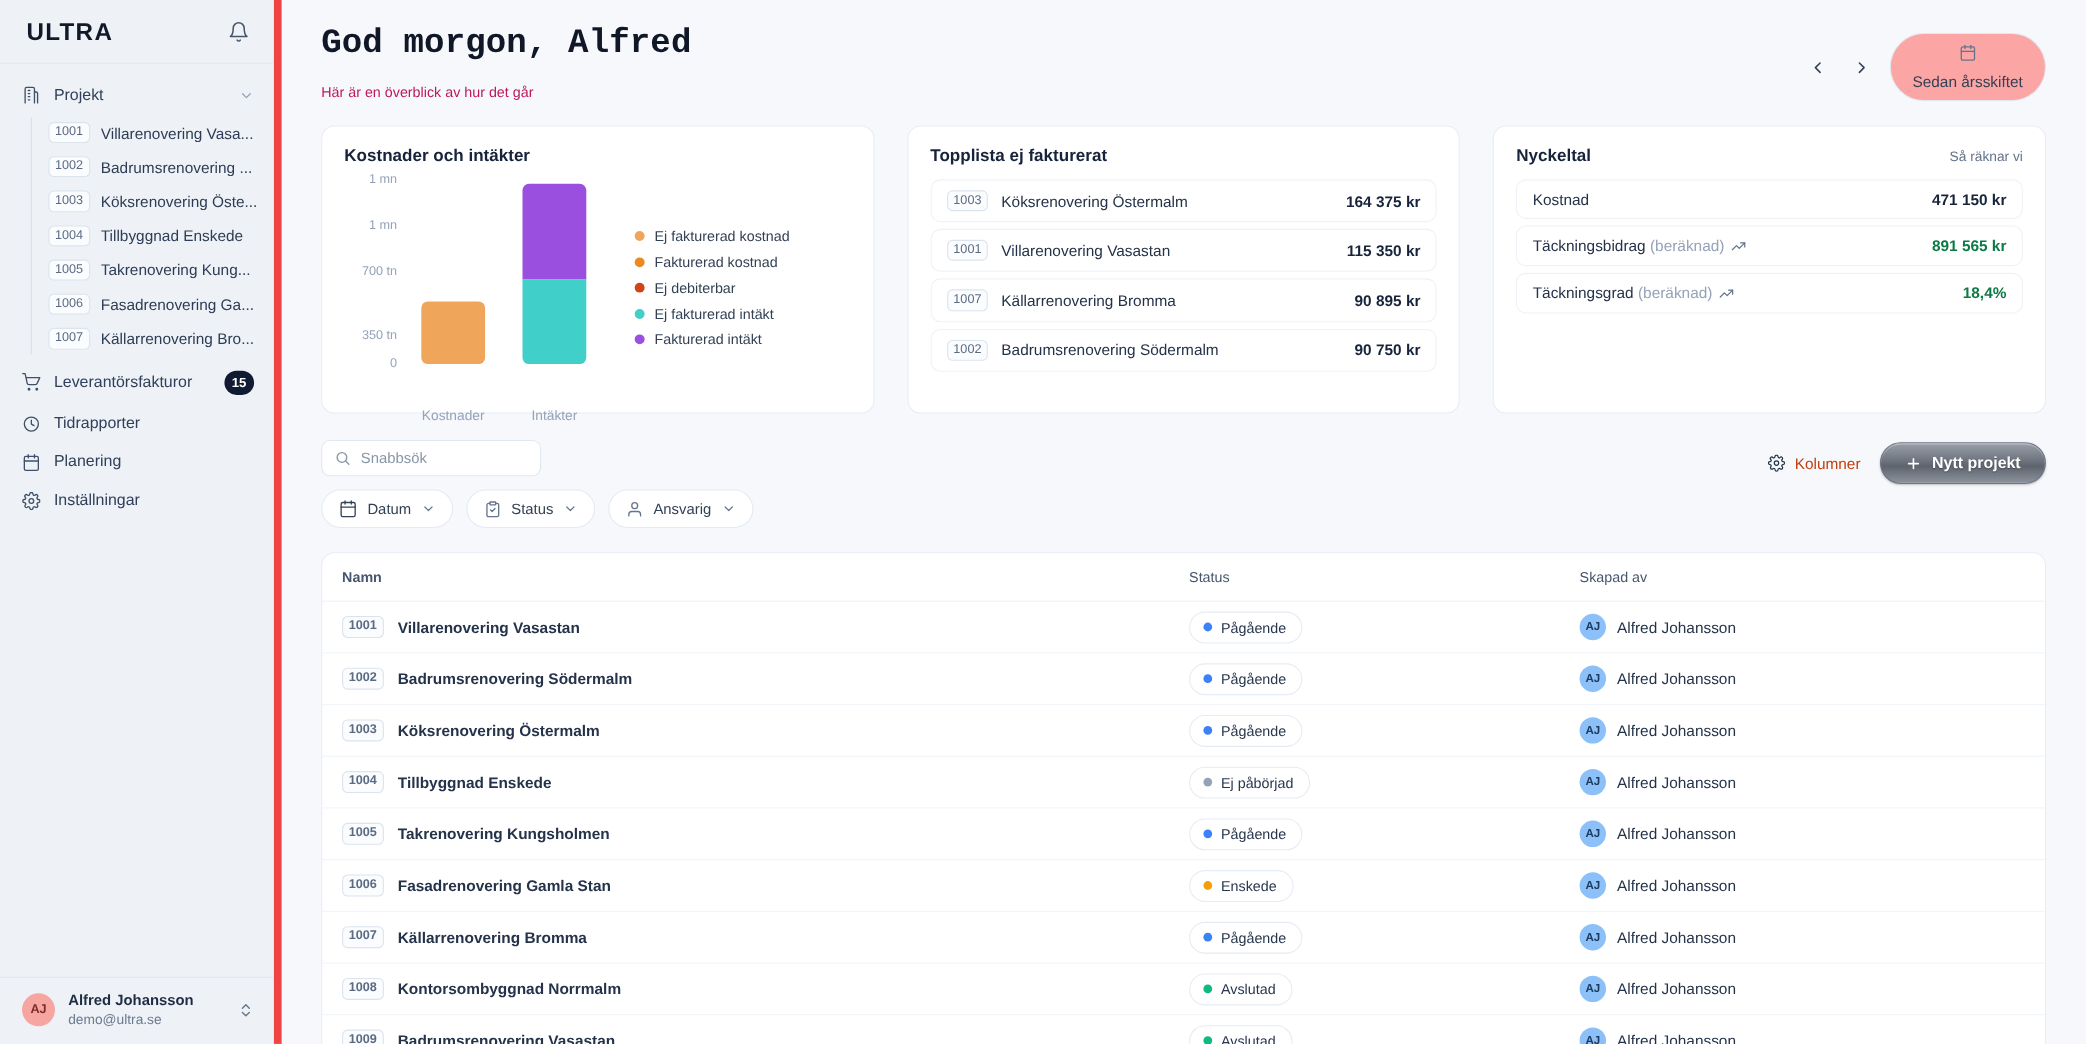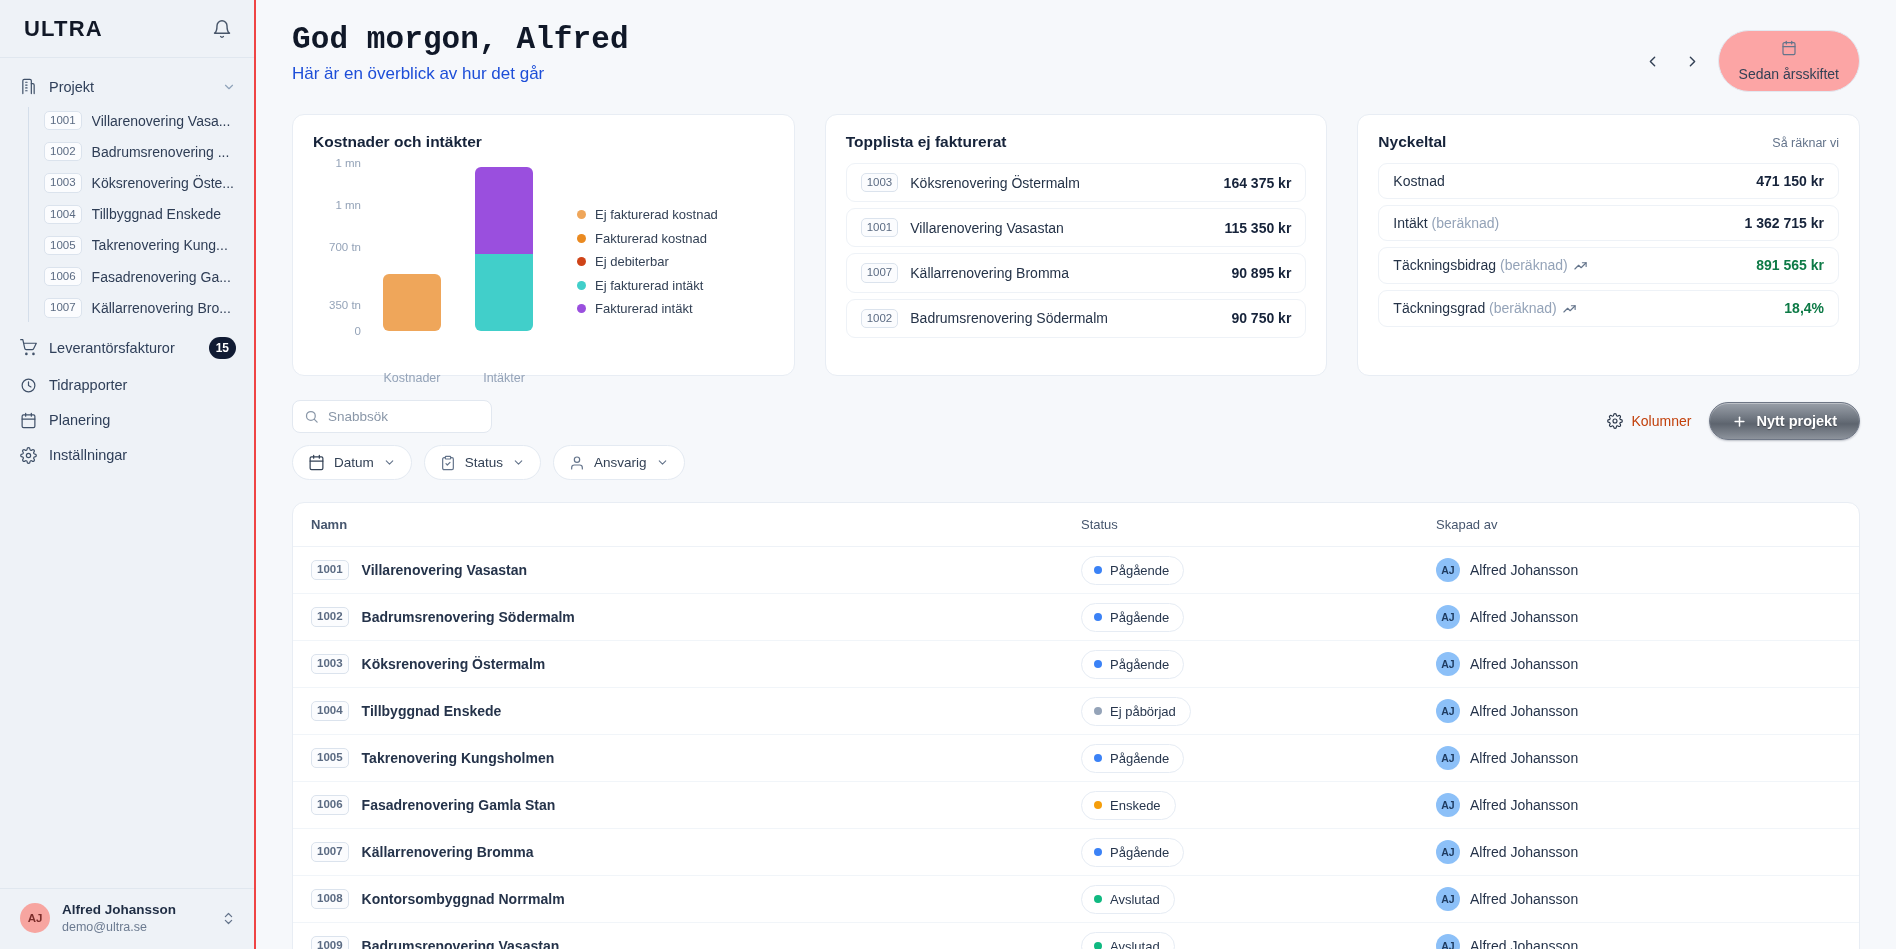--- a/index.html
+++ b/index.html
@@ -9,21 +9,21 @@
     background: #f6f8fb;
     color: #1e293b;
     overflow: hidden;
   }
   .app { display: flex; width: 1896px; height: 949px; }
 
   
   .sidebar {
     width: 256px; height: 949px;
     background: #eef2f7;
-    border-right: 2px solid #ef4444;
+    border-right: 7px solid #ef4444;
     display: flex; flex-direction: column;
     position: relative; flex: 0 0 256px;
   }
   .sidebar-top {
     height: 58px; display: flex; align-items: center;
     justify-content: space-between;
     padding: 0 22px 0 24px;
     border-bottom: 1px solid #e0e7ef;
   }
   .brand { font-size: 22px; font-weight: bold; letter-spacing: 1.2px; color: #111827; }
@@ -78,21 +78,21 @@
   .updown { margin-left: auto; color: #64748b; }
 
   
   .main { flex: 1 1 auto; height: 949px; overflow: hidden; position: relative; }
   .page { padding: 22px 36px 0 36px; }
   .page-head { display: flex; align-items: flex-start; }
   .page-title {
     font-family: Liberation Mono, monospace;
     font-size: 31px; color: #101828; letter-spacing: .1px;
   }
-  .page-sub { font-size: 17px; color: #1d4ed8; margin-top: 7px; }
+  .page-sub { font-size: 13px; color: #be185d; margin-top: 19px; }
   .head-actions { margin-left: auto; display: flex; align-items: center; gap: 10px; padding-top: 8px; }
   .iconbtn {
     width: 30px; height: 30px; border-radius: 8px; border: none; background: transparent;
     display: flex; align-items: center; justify-content: center; cursor: pointer; color: #334155;
   }
   .pill-btn {
     display: flex; align-items: center; gap: 10px;
     background: #fca5a5; border: 1px solid #e2e8f0; border-radius: 999px;
     padding: 9px 20px; font-size: 14px; color: #334155; cursor: pointer; flex-direction: column;
   }
@@ -439,24 +439,20 @@
 
         <section class="card listcard">
           <div class="card-head">
             <div class="card-title">Nyckeltal</div>
             <a class="aux">Så räknar vi</a>
           </div>
           <div class="rowlist" id="kpilist">
               <div class="lrow">
                 <span class="lname">Kostnad</span>
                 <span class="lval">471 150 kr</span>
-              </div>
-              <div class="lrow">
-                <span class="lname">Intäkt <span class="muted">(beräknad)</span></span>
-                <span class="lval">1 362 715 kr</span>
               </div>
               <div class="lrow">
                 <span class="lname">Täckningsbidrag <span class="muted">(beräknad)</span><span class="trend">
                     <svg width="15" height="15" viewBox="0 0 24 24" fill="none" stroke="currentColor" stroke-width="1.8" stroke-linecap="round" stroke-linejoin="round">
                       <polyline points="3 16 9 10 13 14 21 6"></polyline>
                       <polyline points="15 6 21 6 21 12"></polyline>
                     </svg>
                   </span></span>
                 <span class="lval green">891 565 kr</span>
               </div>

